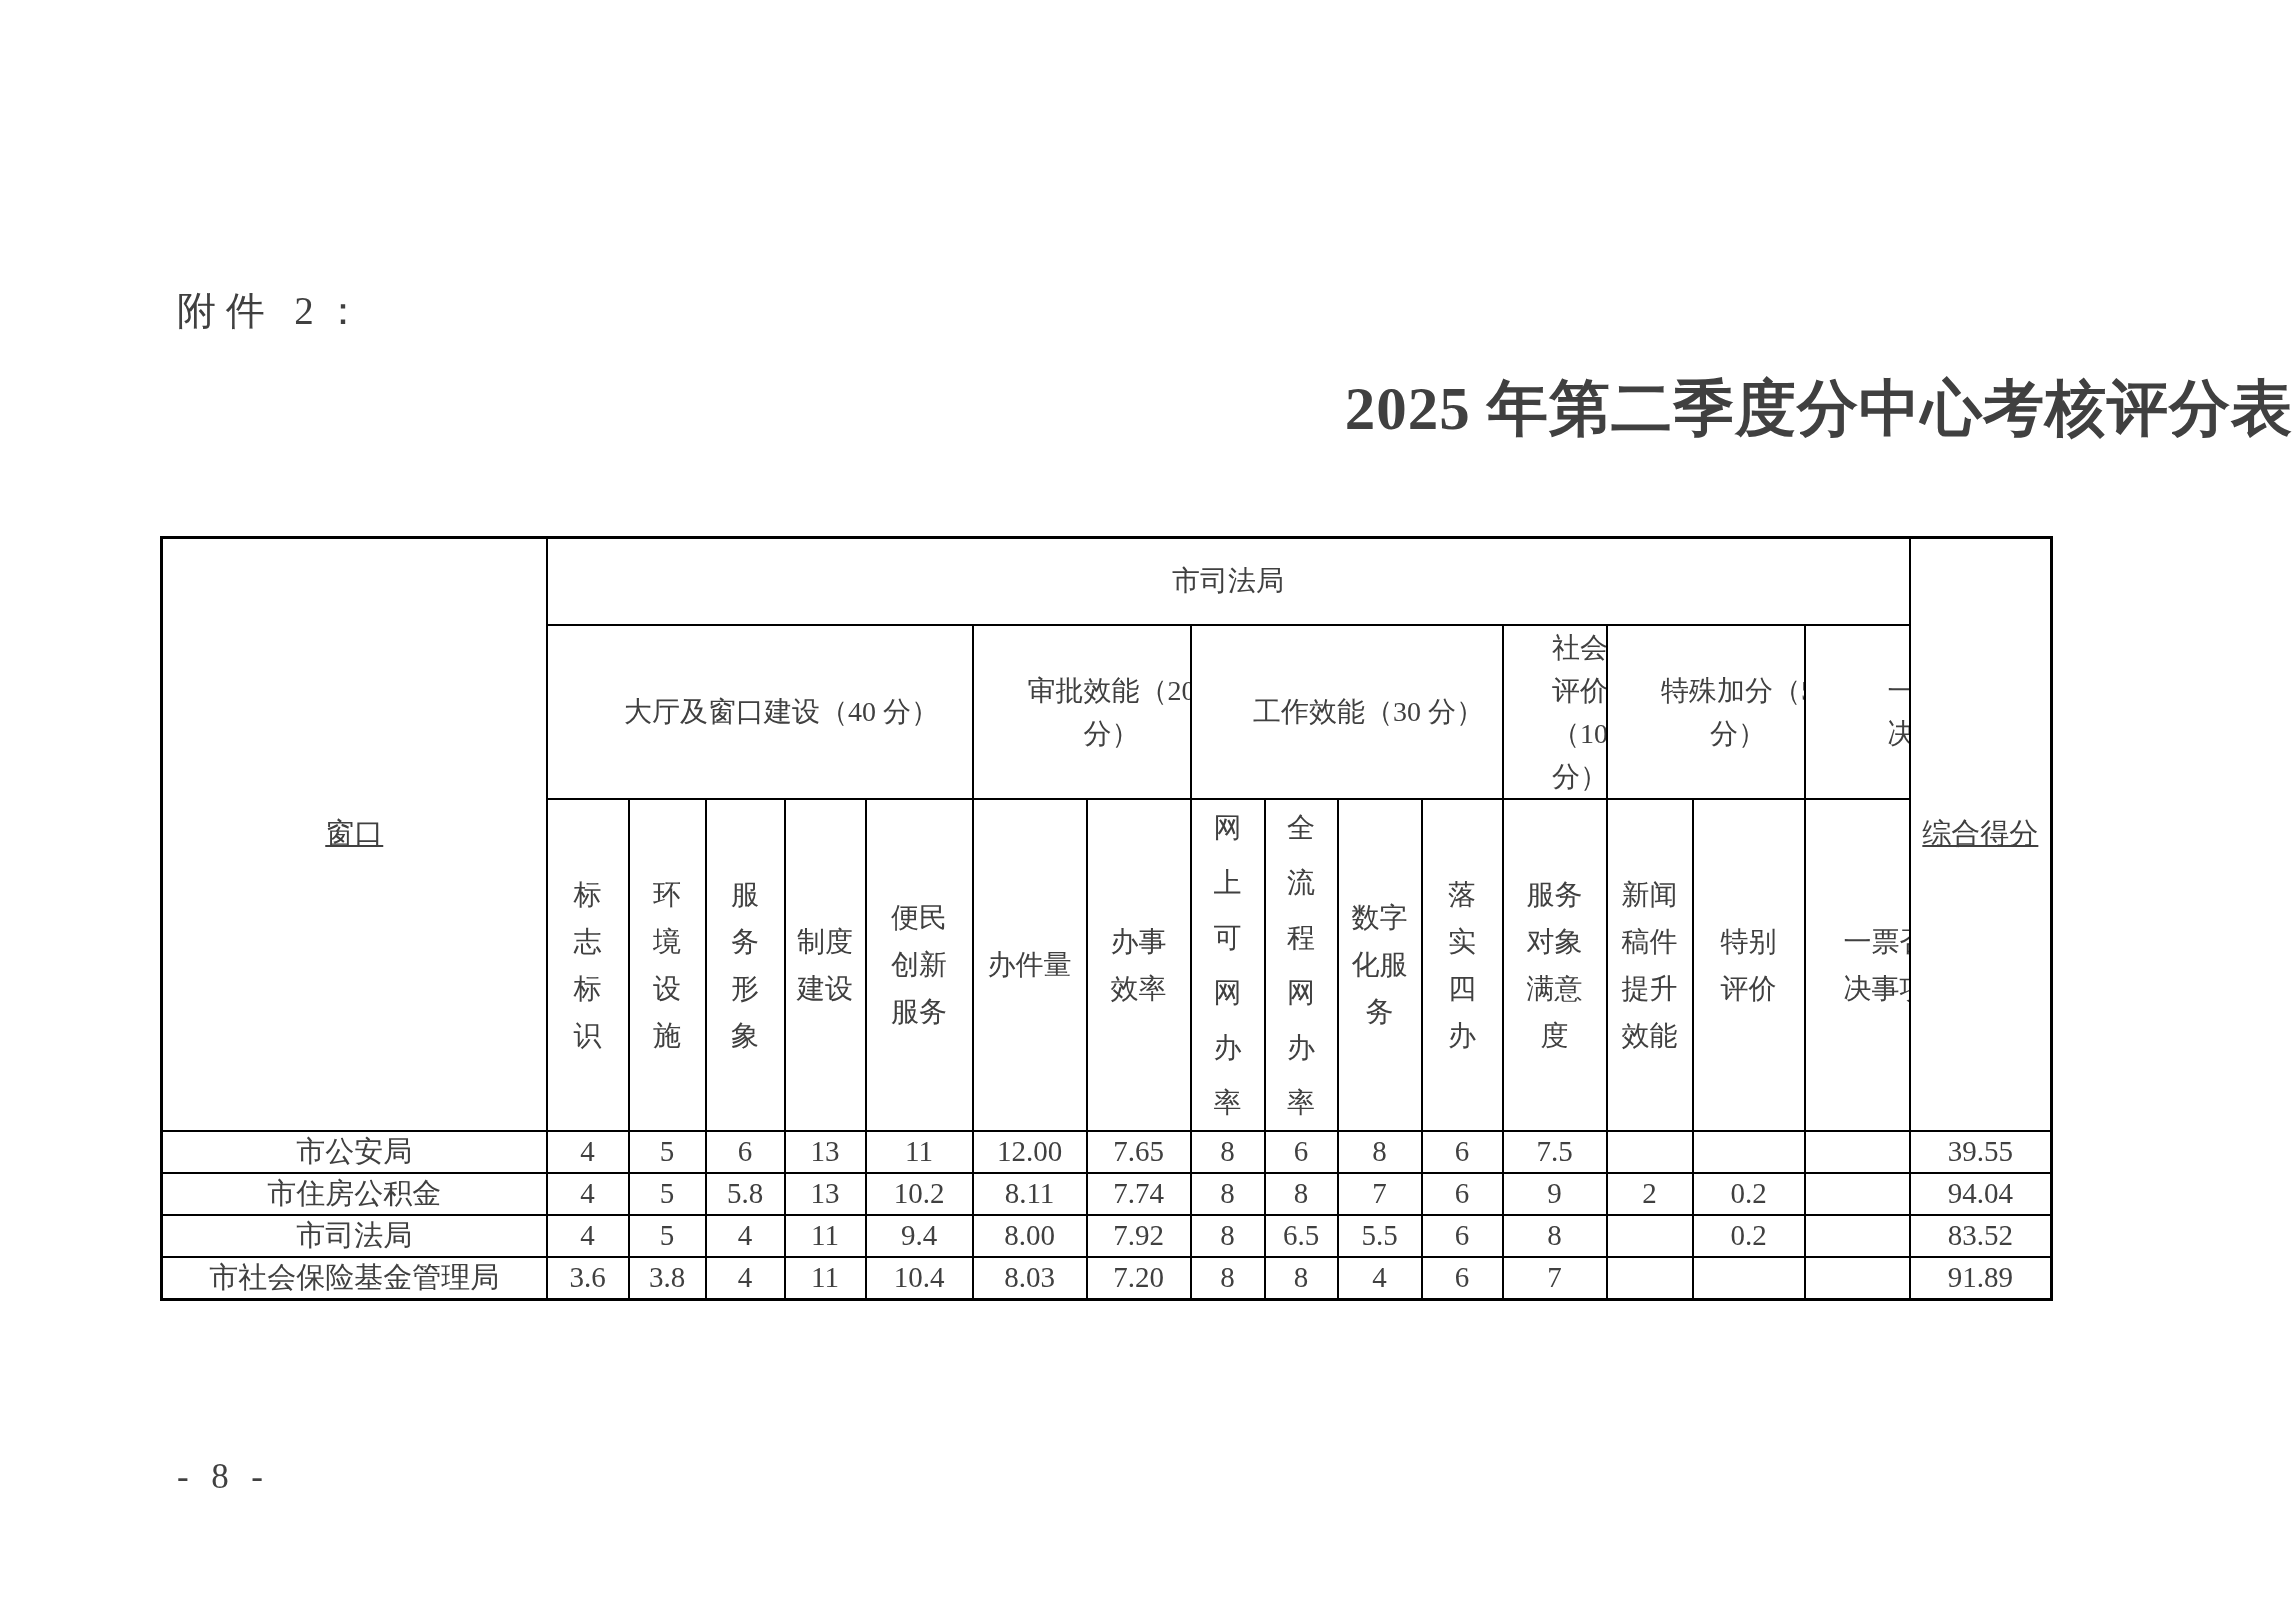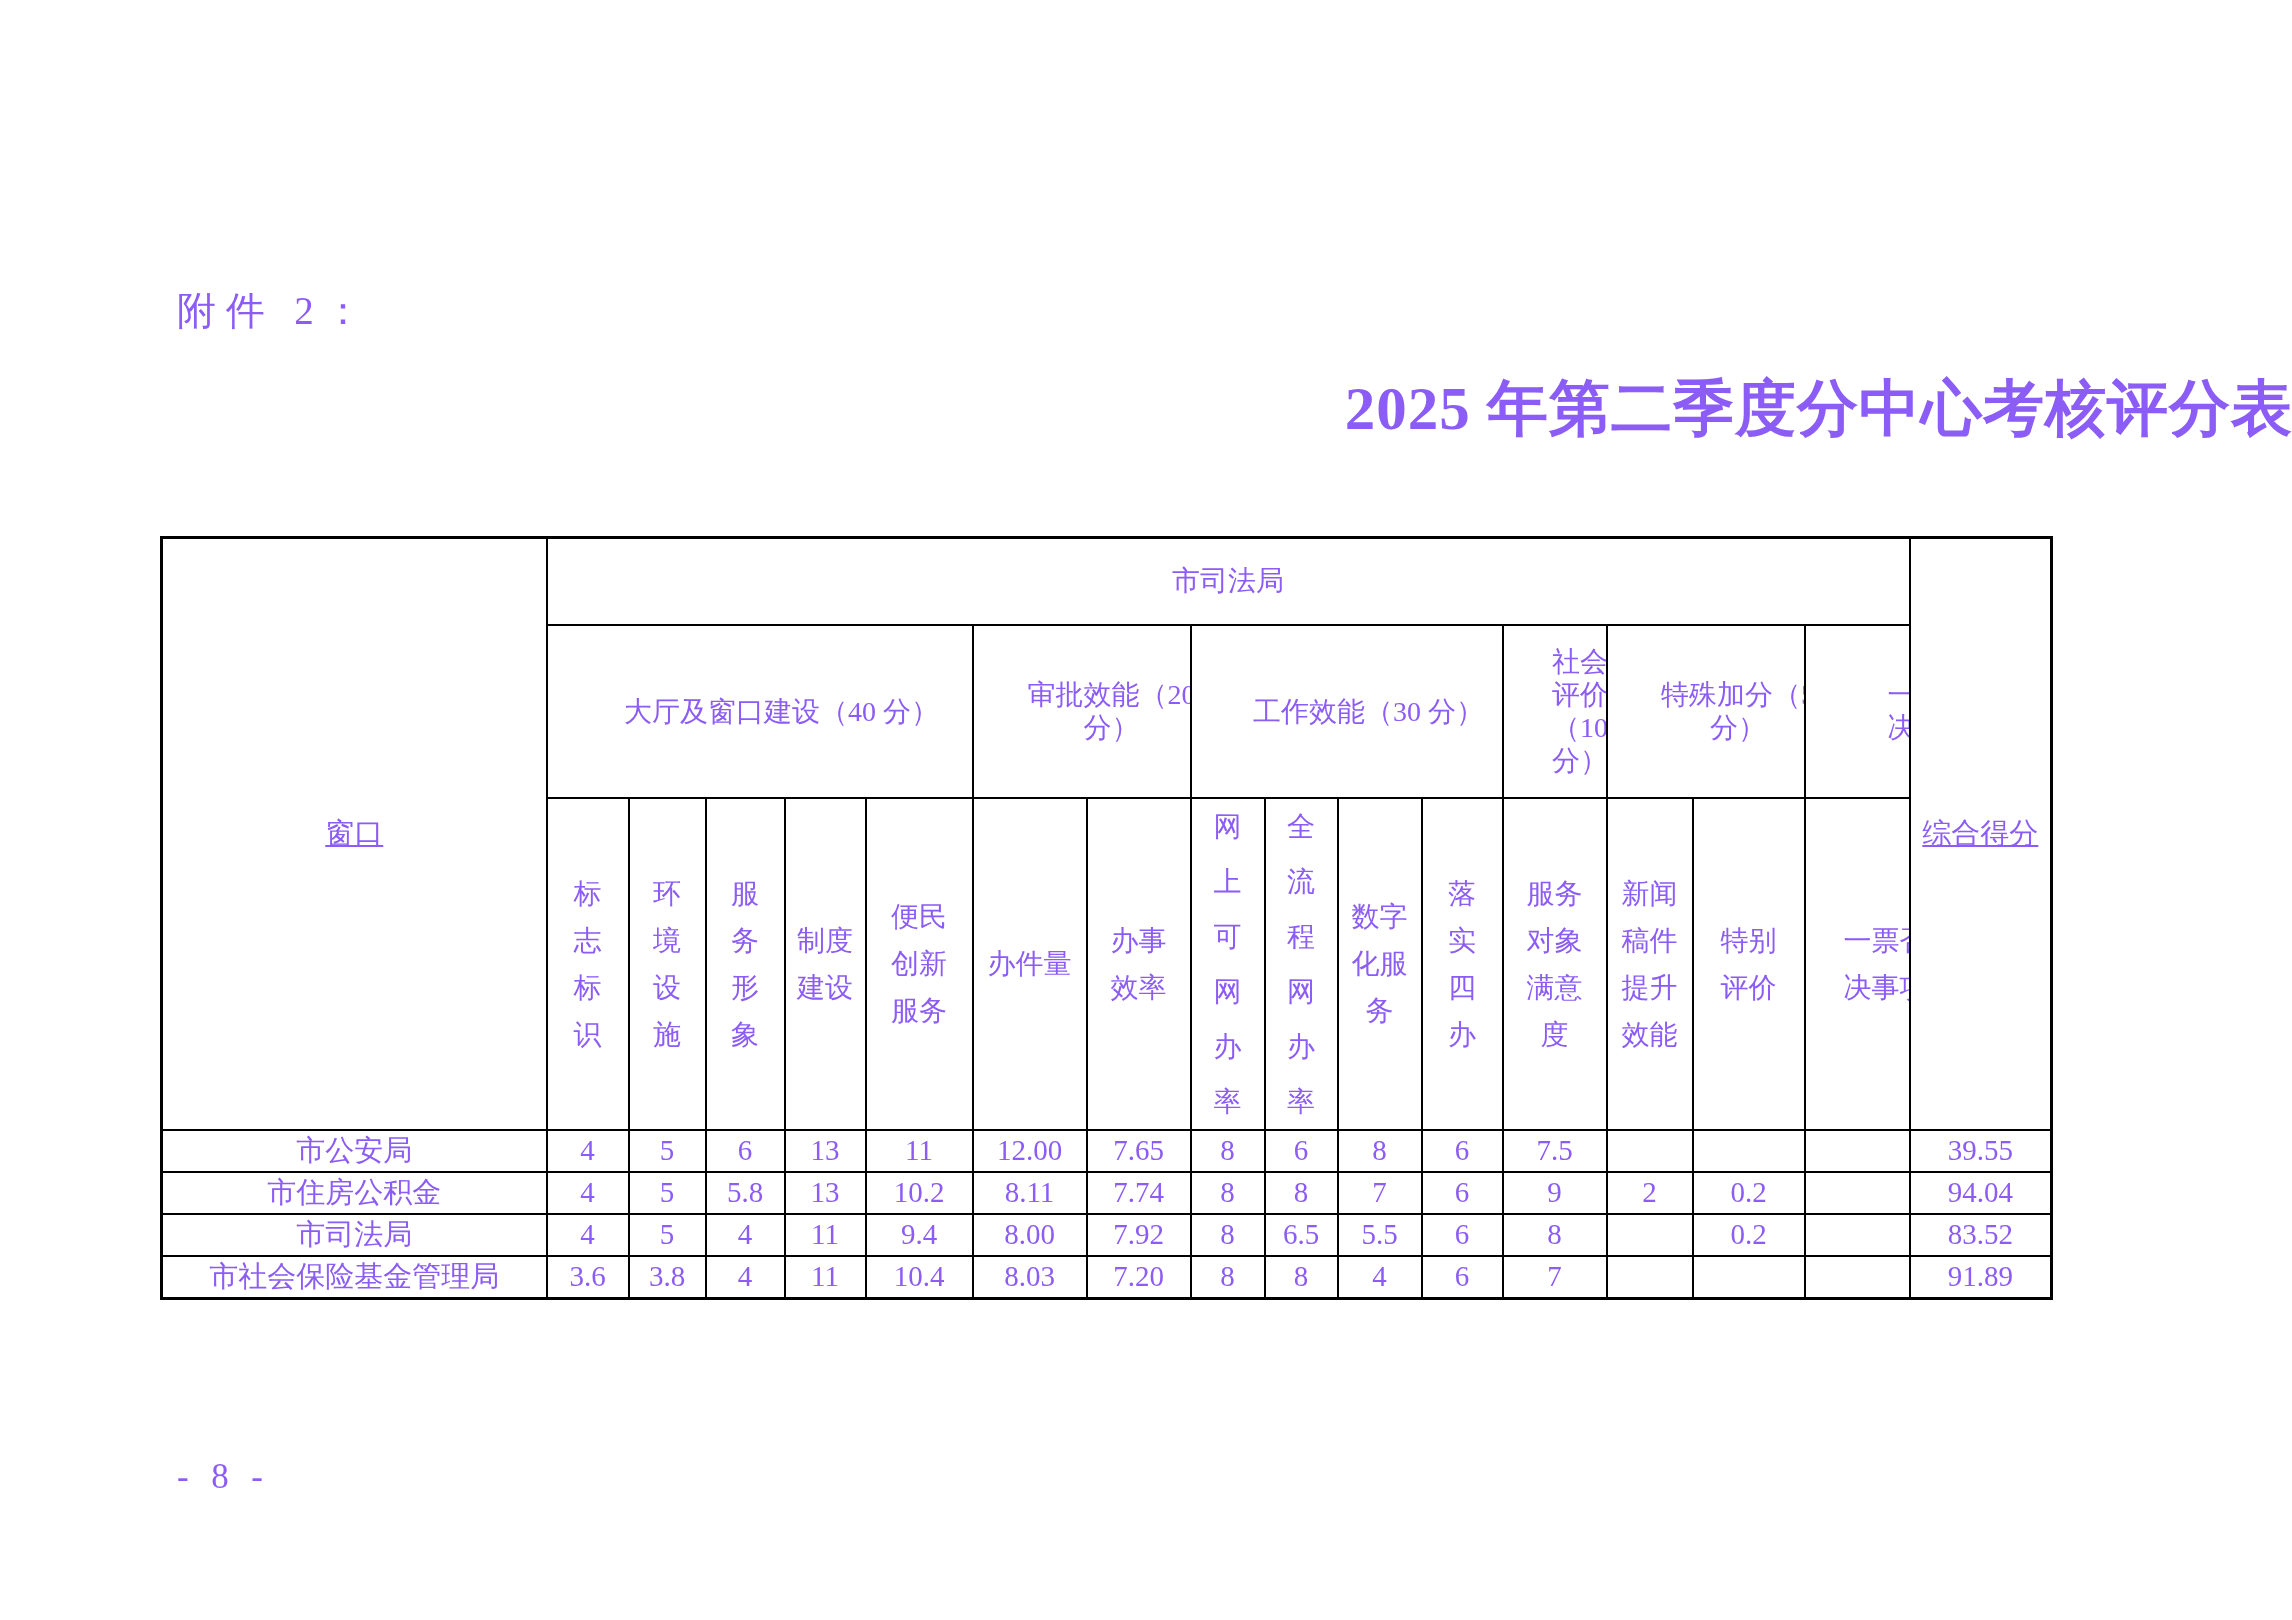--- a/index.html
+++ b/index.html
@@ -1,21 +1,21 @@
 <!DOCTYPE html>
 <html><head>
 <meta charset="utf-8">
 <style>
   html, body { margin: 0; padding: 0; background: #ffffff; }
   .page {
     position: relative;
     width: 2293px;
     height: 1620px;
     background: #ffffff;
-    color: #8b5cf6;
+    color: #404040;
     font-family: "Liberation Serif", serif;
     overflow: hidden;
   }
   .attachment {
     position: absolute;
     left: 177px;
     top: 284px;
     font-size: 39px;
     letter-spacing: 9.8px;
     white-space: nowrap;
@@ -47,21 +47,21 @@
     border: 2px solid #000000;
     vertical-align: middle;
     padding: 0;
     overflow: hidden;
   }
   .score-table tr { border-bottom: 2.9px solid #000000; }
   tr.hr1 { height: 87px; }
   tr.hr2 { height: 173px; }
   tr.hr3 { height: 251px; }
   tr.dr  { height: 36px; }
-  tr.hr2 td { line-height: 33px; padding-left: 44px; }
+  tr.hr2 td { line-height: 43px; padding-left: 44px; }
   tr.hr3 td { line-height: 47px; }
   tr.hr3 td.tight { line-height: 55px; margin-left: 44px; }
   tr.dr td { font-size: 29px; }
   td.corner-cell, td.composite-cell { font-size: 29px; text-decoration: underline; }
   .wrap {
     display: inline-block;
     text-align: center;
     vertical-align: middle;
   }
   .w1 { width: 29px; }

